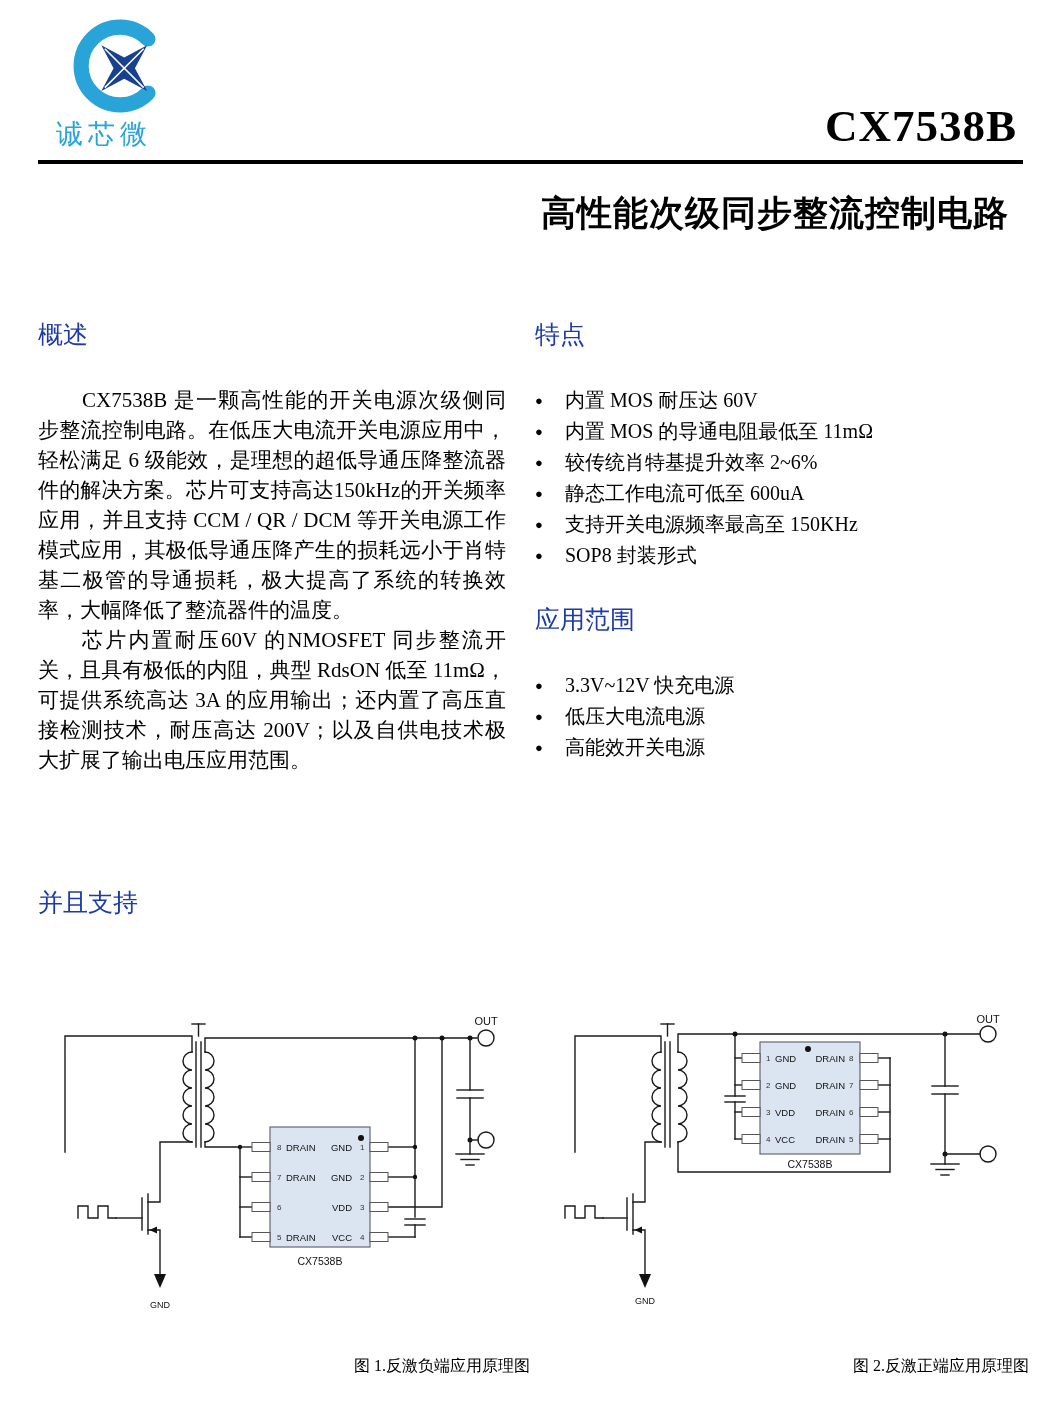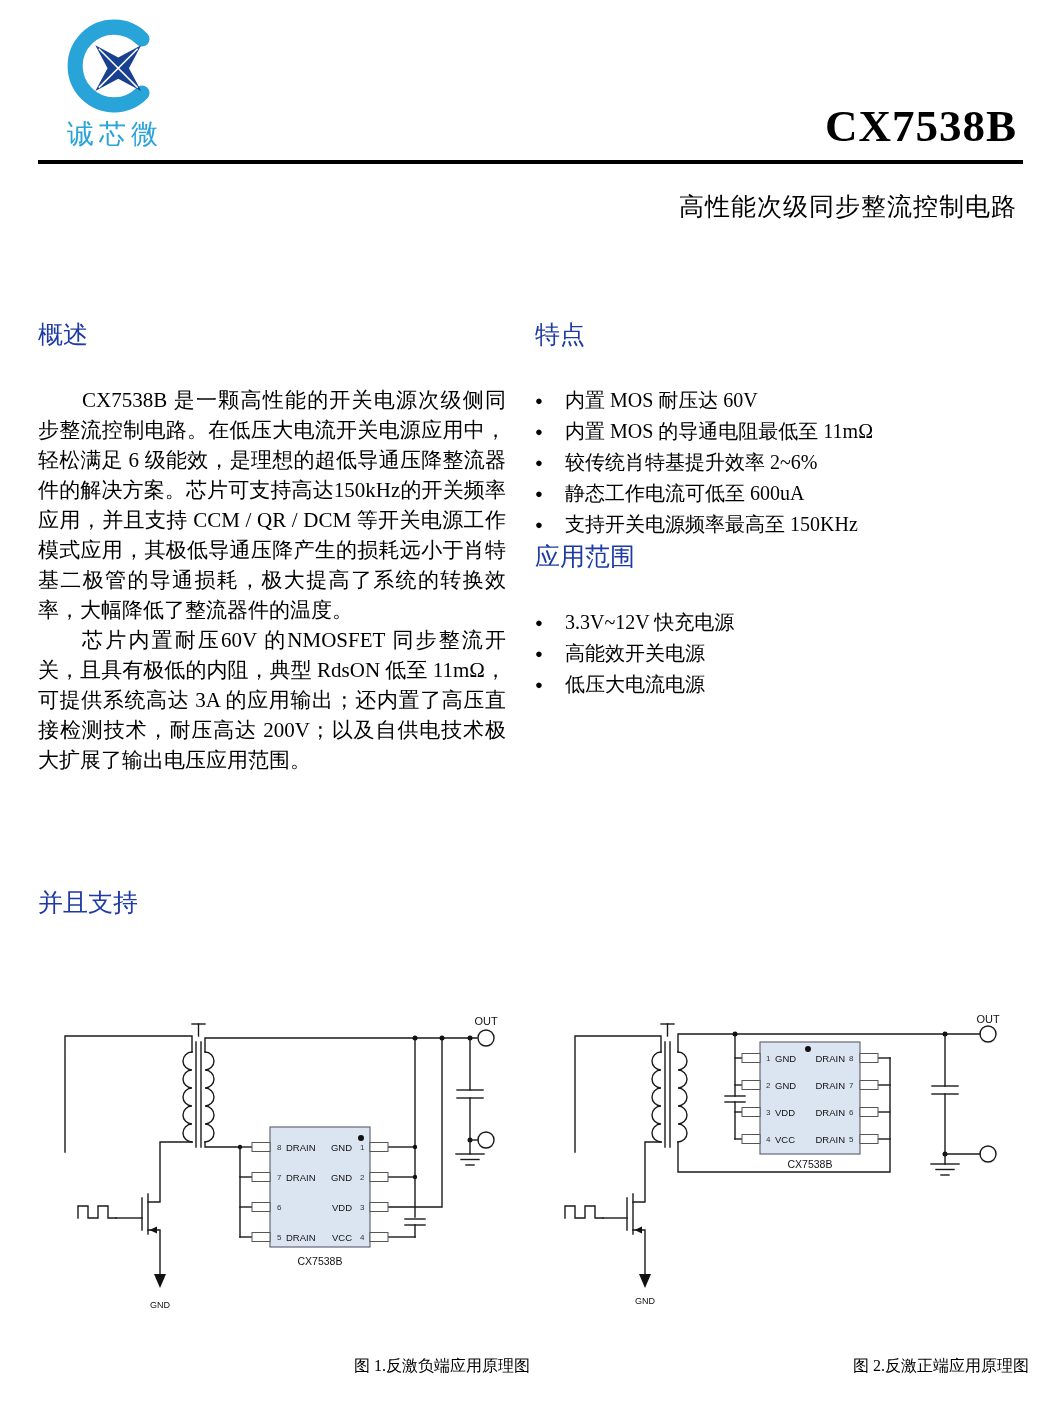--- a/index.html
+++ b/index.html
@@ -1,36 +1,36 @@
 <!DOCTYPE html>
 <html><head>
 <meta charset="utf-8">
 <style>
   *{margin:0;padding:0;box-sizing:border-box}
   html,body{background:#fff}
   body{width:1061px;height:1408px;font-family:"Liberation Serif","DejaVu Serif",serif;color:#000}
   .page{position:relative;width:1061px;height:1408px;background:#fff;overflow:hidden}
 
   
-  .logo{position:absolute;left:40px;top:12px;width:150px;height:150px;text-align:center}
+  .logo{position:absolute;left:56px;top:12px;width:150px;height:150px;text-align:left}
   .logo-text{color:#29a4d9;font-size:27px;letter-spacing:5px;margin-top:-8px;font-family:"Liberation Sans","DejaVu Sans",sans-serif}
   .part-number{position:absolute;right:44px;top:100px;font-size:45px;font-weight:bold;letter-spacing:1px}
   .rule{position:absolute;left:38px;top:160px;width:985px;height:4px;background:#000}
-  .subtitle{position:absolute;right:44px;top:190px;font-size:25px;font-weight:normal;letter-spacing:1px}
+  .subtitle{position:absolute;right:52px;top:190px;font-size:35px;font-weight:bold;letter-spacing:1px}
 
   
   .col{position:absolute;top:318px}
   .col-left{left:38px;width:468px}
   .col-right{left:535px;width:478px}
   .sec{color:#1e3aa5;font-size:25px;font-weight:normal;margin-bottom:34px;font-family:"Liberation Sans","DejaVu Sans",sans-serif}
   .body-p{font-size:21px;line-height:30px;text-align:justify;text-indent:2.1em}
   .feature{display:flex;align-items:flex-start;font-size:20px;line-height:31px}
   .bullet{width:30px;flex:none;font-size:13px;line-height:31px}
   .bullet::before{content:"●"}
-  .apps-sec{}
+  .apps-sec{margin-top:32px}
 
   
   .appmap-title{position:absolute;left:38px;top:886px}
   .fig{position:absolute;top:1012px}
   .fig1{left:30px}
   .fig2{left:545px}
   .caption{position:absolute;top:1356px;width:500px;text-align:right;font-size:16px}
   .cap1{left:30px}
   .cap2{left:529px}
 
@@ -87,33 +87,37 @@
       <span>较传统肖特基提升效率 2~6%</span>
     </div>
     <div class="feature">
       <span class="bullet"></span>
       <span>静态工作电流可低至 600uA</span>
     </div>
     <div class="feature">
       <span class="bullet"></span>
       <span>支持开关电源频率最高至 150KHz</span>
     </div>
+    <div class="feature">
+      <span class="bullet"></span>
+      <span>SOP8 封装形式</span>
+    </div>
 
     <div class="sec apps-sec">应用范围</div>
     <div class="feature">
       <span class="bullet"></span>
       <span>3.3V~12V 快充电源</span>
     </div>
     <div class="feature">
       <span class="bullet"></span>
+      <span>低压大电流电源</span>
+    </div>
+    <div class="feature">
+      <span class="bullet"></span>
       <span>高能效开关电源</span>
-    </div>
-    <div class="feature">
-      <span class="bullet"></span>
-      <span>低压大电流电源</span>
     </div>
   </div>
 
   <div class="sec appmap-title">并且支持</div>
 
   <svg class="fig fig1" width="500" height="340" viewBox="0 0 500 340">
 
     <polyline class="w" points="162,40 162,24 35,24 35,140"></polyline>
 
     <g>

